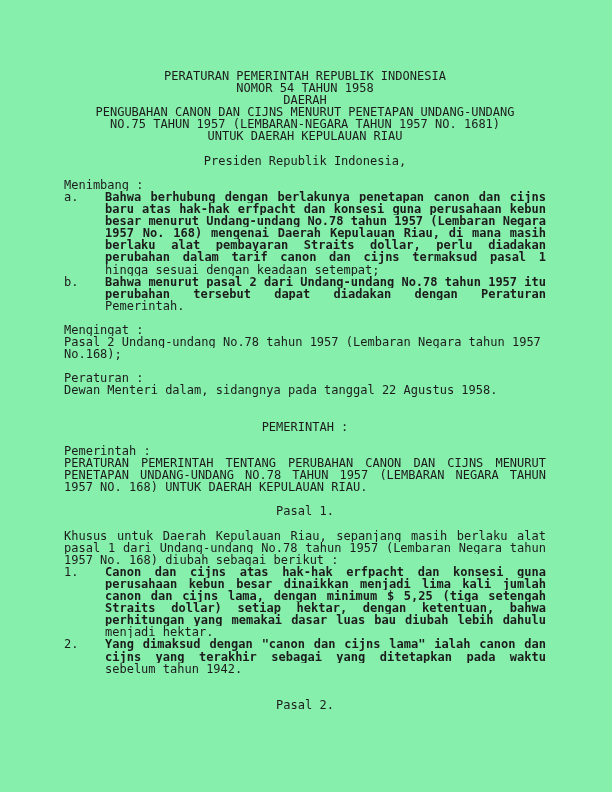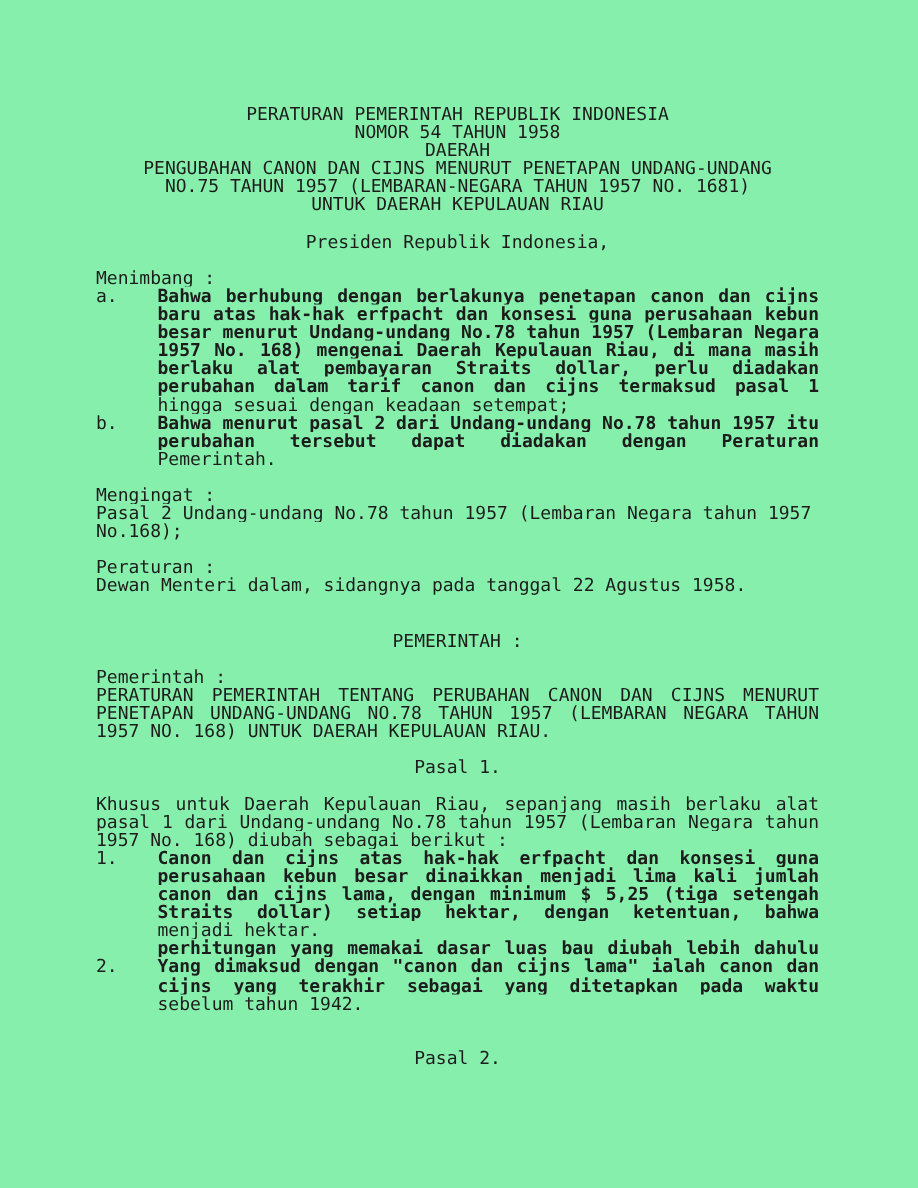--- a/index.html
+++ b/index.html
@@ -136,27 +136,27 @@
         <span class="htext just">perusahaan kebun besar dinaikkan menjadi lima kali jumlah</span>
       </div>
       <div class="line hang-justify">
         <span class="marker"></span>
         <span class="htext just">canon dan cijns lama, dengan minimum $ 5,25 (tiga setengah</span>
       </div>
       <div class="line hang-justify">
         <span class="marker"></span>
         <span class="htext just">Straits dollar) setiap hektar, dengan ketentuan, bahwa</span>
       </div>
+      <div class="line hang-justify">
+        <span class="marker"></span>
+        <span class="htext just">perhitungan yang memakai dasar luas bau diubah lebih dahulu</span>
+      </div>
       <div class="line hang-left">
         <span class="marker"></span>
         <span class="htext">menjadi hektar.</span>
-      </div>
-      <div class="line hang-justify">
-        <span class="marker"></span>
-        <span class="htext just">perhitungan yang memakai dasar luas bau diubah lebih dahulu</span>
       </div>
       <div class="line hang-justify">
         <span class="marker">2.</span>
         <span class="htext just">Yang dimaksud dengan "canon dan cijns lama" ialah canon dan</span>
       </div>
       <div class="line hang-justify">
         <span class="marker"></span>
         <span class="htext just">cijns yang terakhir sebagai yang ditetapkan pada waktu</span>
       </div>
       <div class="line hang-left">

